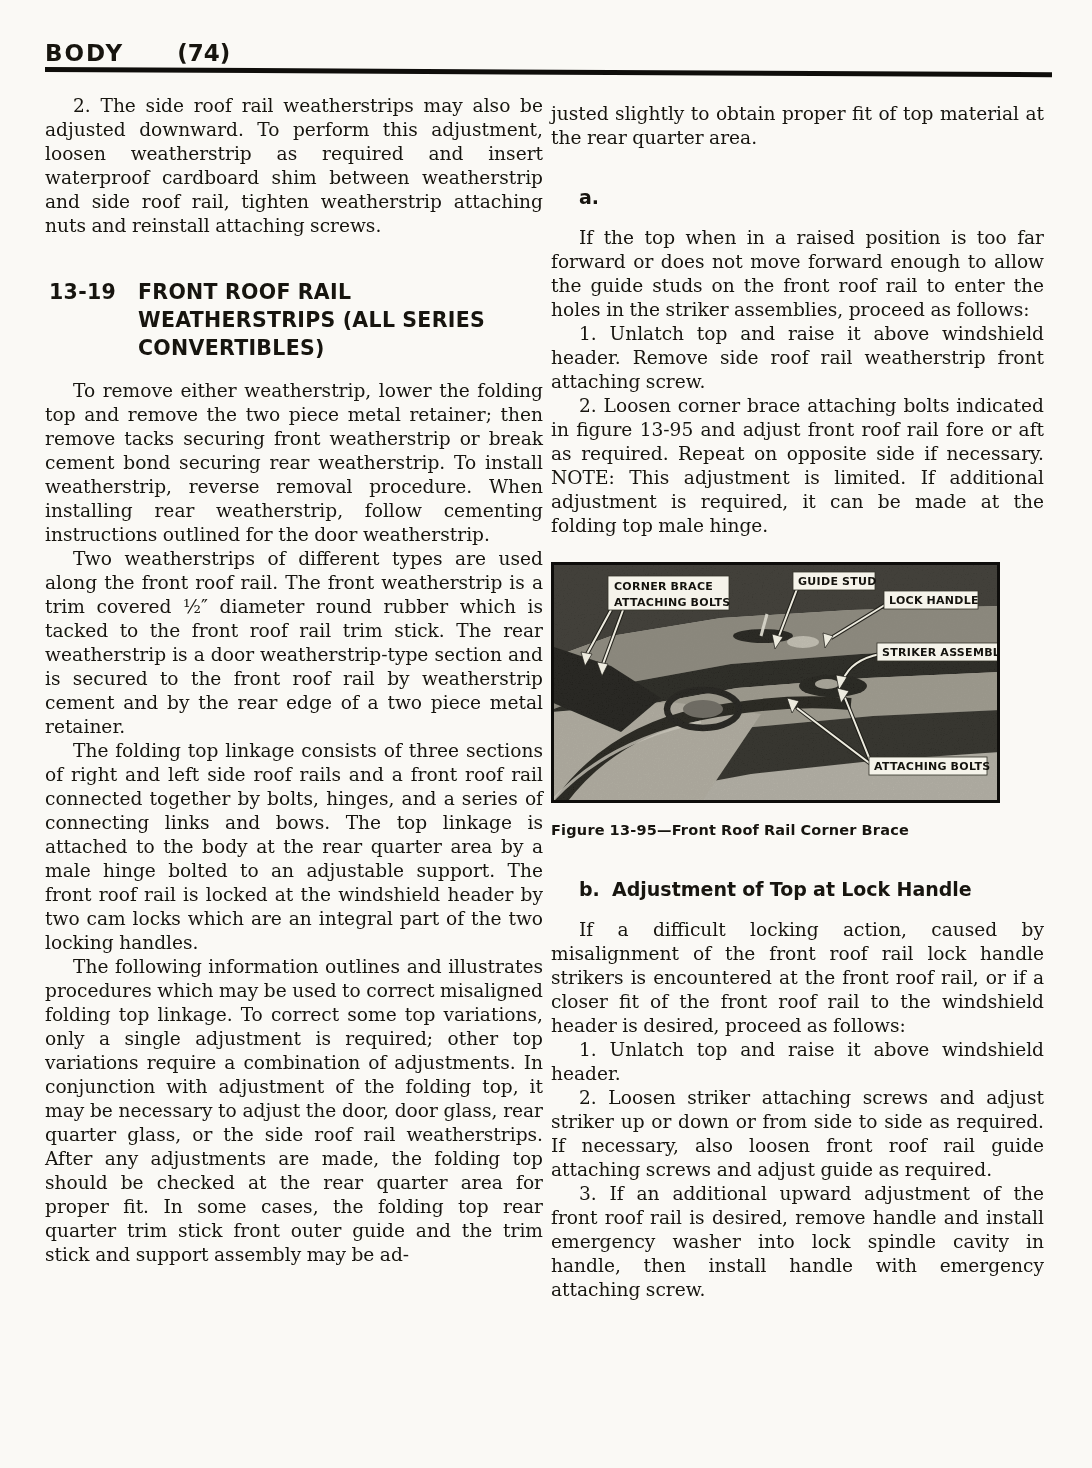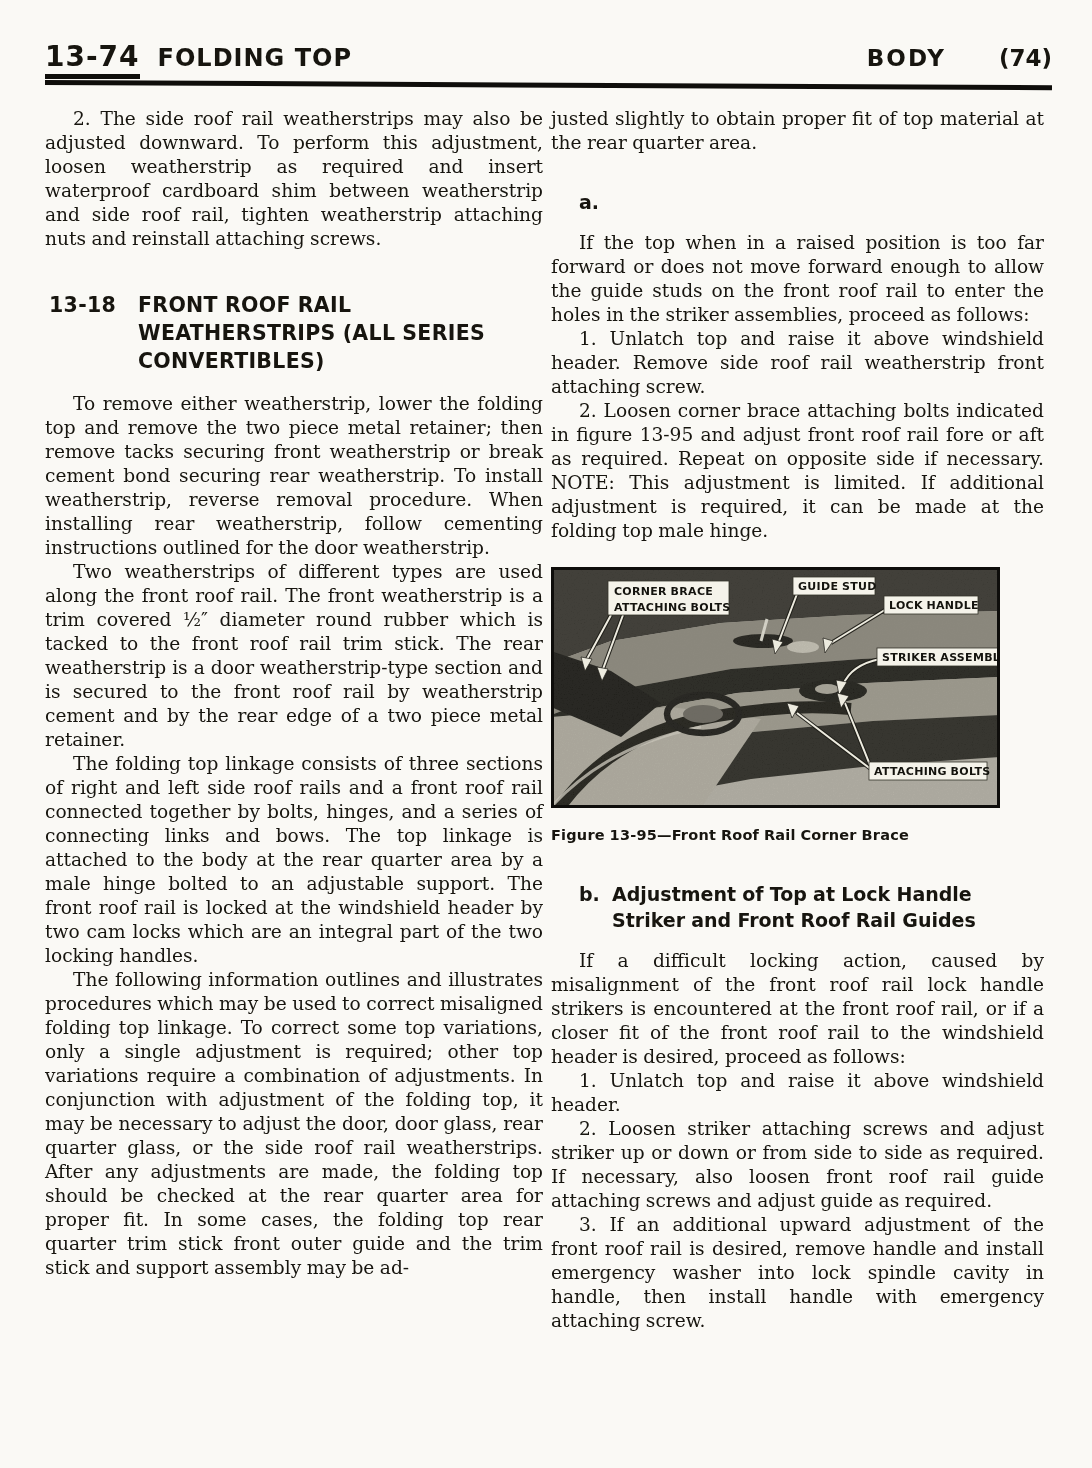--- a/index.html
+++ b/index.html
@@ -21,21 +21,21 @@
   .rh-page{font-size:23px;}
   .headrule{height:5px;background:#0f0e0b;margin-top:1px;transform:rotate(0.3deg);transform-origin:left center;}
 
   
   .cols{display:flex;gap:8px;margin-top:22px;}
   .col{font-size:18.6px;line-height:24px;text-align:justify;word-spacing:-0.4px;hyphens:auto;}
   .col.left{width:498px;}
   .col.right{width:493px;}
   p{margin:0;}
   p.ind{text-indent:28px;}
-  p.noind{text-indent:0;}
+  p.noind{text-indent:0;margin-top:8px;}
   .ital{}
 
   
   .sechead{display:flex;margin:40px 0 17px 4px;
     font-family:"DejaVu Sans","Liberation Sans",sans-serif;font-weight:bold;
     font-size:20.5px;line-height:28px;letter-spacing:0.3px;text-align:left;}
   .secnum{width:89px;flex:none;}
   .subhead{display:flex;margin:34px 0 16px 28px;
     font-family:"DejaVu Sans","Liberation Sans",sans-serif;font-weight:bold;
     font-size:19px;line-height:26px;text-align:left;}
@@ -52,38 +52,34 @@
   .leader-u{stroke:#1c1b15;stroke-width:4;fill:none;opacity:0.9;}
   .leader{stroke:#edebdf;stroke-width:2;fill:none;}
   .ahead{fill:#edebdf;stroke:#1c1b15;stroke-width:0.7;}
 </style>
 </head>
 <body>
 
 <div class="page">
 
   <div class="runhead">
-    <div class="rh-left">
-      <span class="rh-code">13-74</span>
-      <span class="rh-title">FOLDING TOP</span>
-    </div>
     <div class="rh-right">
       <span class="rh-book">BODY</span>
       <span class="rh-page">(74)</span>
     </div>
   </div>
   <div class="headrule"></div>
 
   <div class="cols">
 
     <section class="col left">
       <p class="ind">2.  The side roof rail weatherstrips may also be adjusted downward. To perform this adjustment, loosen weatherstrip as required and insert waterproof cardboard shim between weatherstrip and side roof rail, tighten weatherstrip attaching nuts and reinstall attaching screws.</p>
 
       <div class="sechead">
-        <span class="secnum">13-18</span>
+        <span class="secnum">13-19</span>
         <span class="sectitle"><span>FRONT ROOF RAIL</span><br><span>WEATHERSTRIPS (ALL SERIES</span><br><span>CONVERTIBLES)</span></span>
       </div>
 
       <p class="ind">To remove either weatherstrip, lower the folding top and remove the two piece metal retainer; then remove tacks securing front weatherstrip or break cement bond securing rear weatherstrip. To install weatherstrip, reverse removal procedure. When installing rear weatherstrip, follow cementing instructions outlined for the door weatherstrip.</p>
       <p class="ind">Two weatherstrips of different types are used along the front roof rail. The front weatherstrip is a trim covered ½″ diameter round rubber which is tacked to the front roof rail trim stick. The rear weatherstrip is a door weatherstrip-type section and is secured to the front roof rail by weatherstrip cement and by the rear edge of a two piece metal retainer.</p>
 
 
       <p class="ind">The folding top linkage consists of three sections of right and left side roof rails and a front roof rail connected together by bolts, hinges, and a series of connecting links and bows. The top linkage is attached to the body at the rear quarter area by a male hinge bolted to an adjustable support. The front roof rail is locked at the windshield header by two cam locks which are an integral part of the two locking handles.</p>
       <p class="ind">The following information outlines and illustrates procedures which may be used to correct misaligned folding top linkage. To correct some top variations, only a single adjustment is required; other top variations require a combination of adjustments. In conjunction with adjustment of the folding top, it may be necessary to adjust the door, door glass, rear quarter glass, or the side roof rail weatherstrips. After any adjustments are made, the folding top should be checked at the rear quarter area for proper fit. In some cases, the folding top rear quarter trim stick front outer guide and the trim stick and support assembly may be ad-</p>
     </section>
@@ -157,21 +153,21 @@
             <text class="lbltxt" x="323" y="208">ATTACHING BOLTS</text>
           </g>
 
           <rect x="1.5" y="1.5" width="446" height="238" fill="none" stroke="#0e0d0b" stroke-width="3"></rect>
         </svg>
         <figcaption>Figure 13-95—Front Roof Rail Corner Brace</figcaption>
       </figure>
 
       <div class="subhead">
         <span class="sublet">b.</span>
-        <span><span>Adjustment of Top at Lock Handle</span><br><span>Striker and Front Roof Rail Guides</span></span>
+        <span><span>Adjustment of Top at Lock Handle</span><br></span>
       </div>
 
       <p class="ind">If a difficult locking action, caused by misalignment of the front roof rail lock handle strikers is encountered at the front roof rail, or if a closer fit of the front roof rail to the windshield header is desired, proceed as follows:</p>
       <p class="ind">1.  Unlatch top and raise it above windshield header.</p>
       <p class="ind">2.  Loosen striker attaching screws and adjust striker up or down or from side to side as required. If necessary, also loosen front roof rail guide attaching screws and adjust guide as required.</p>
       <p class="ind">3.  If an additional upward adjustment of the front roof rail is desired, remove handle and install emergency washer into lock spindle cavity in handle, then install handle with emergency attaching screw.</p>
     </section>
   </div>
 </div>
 

